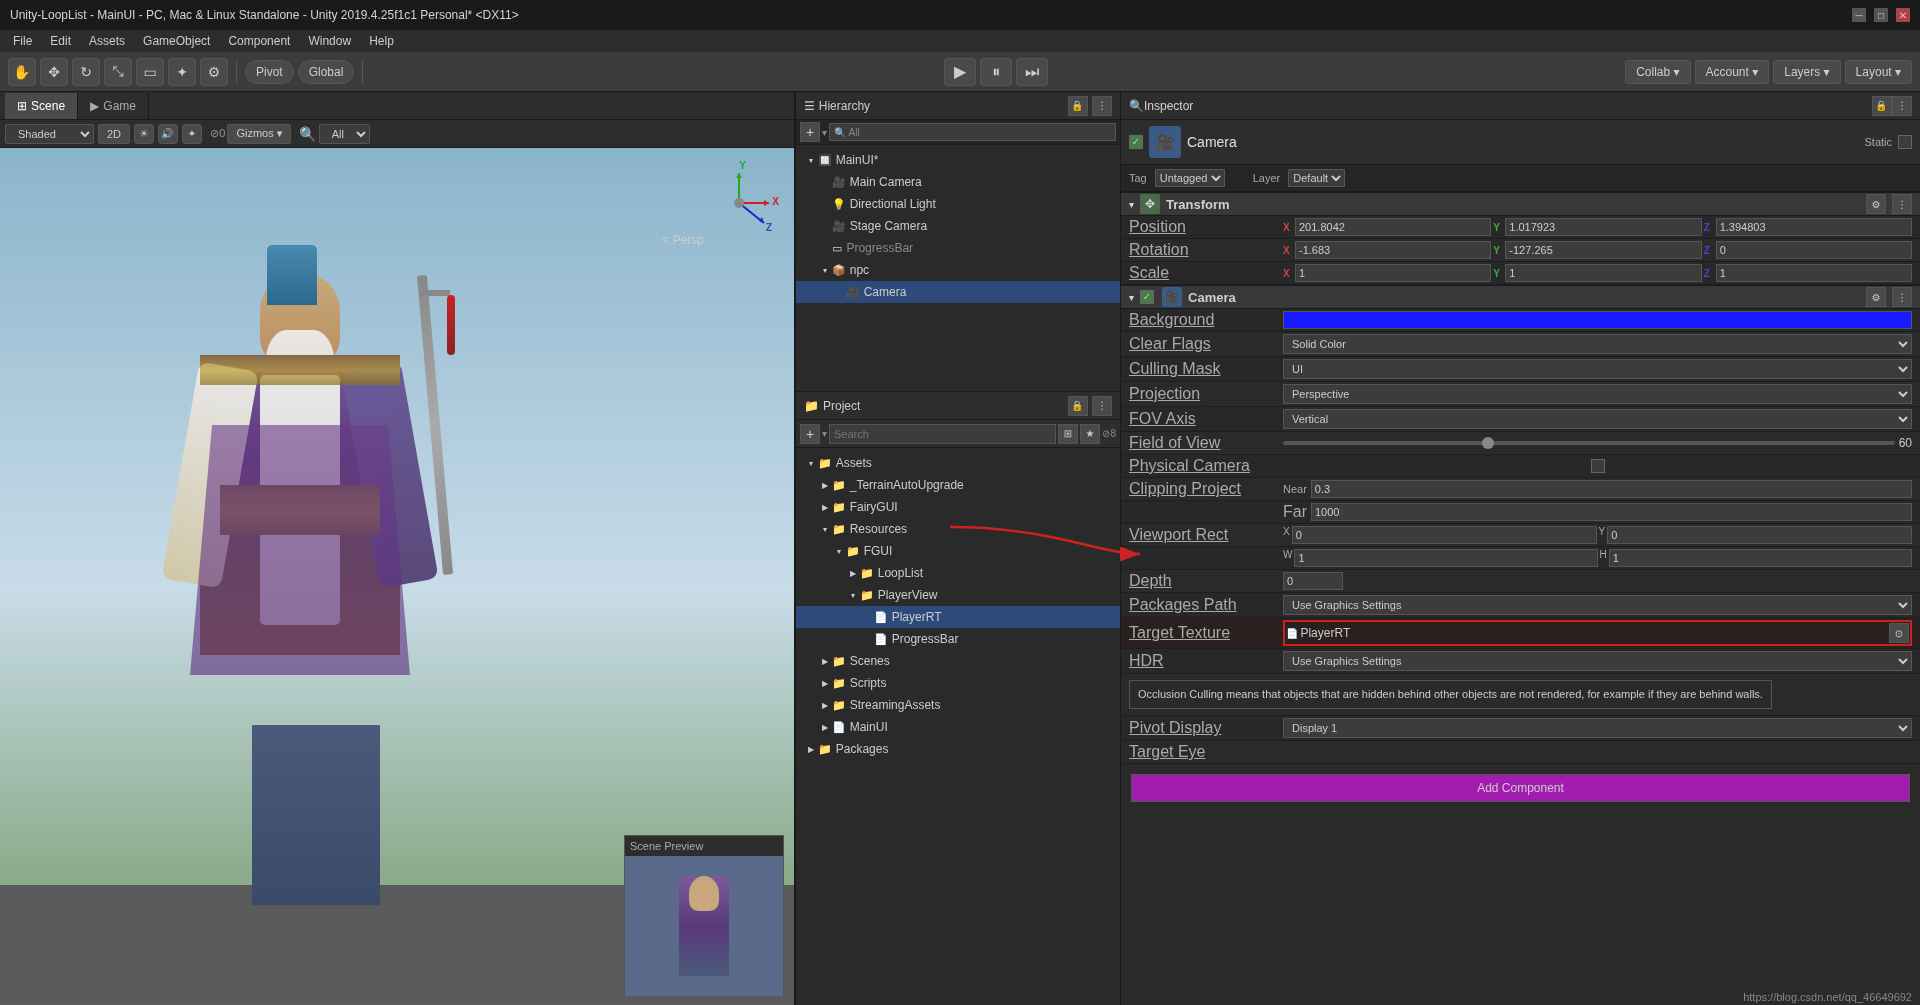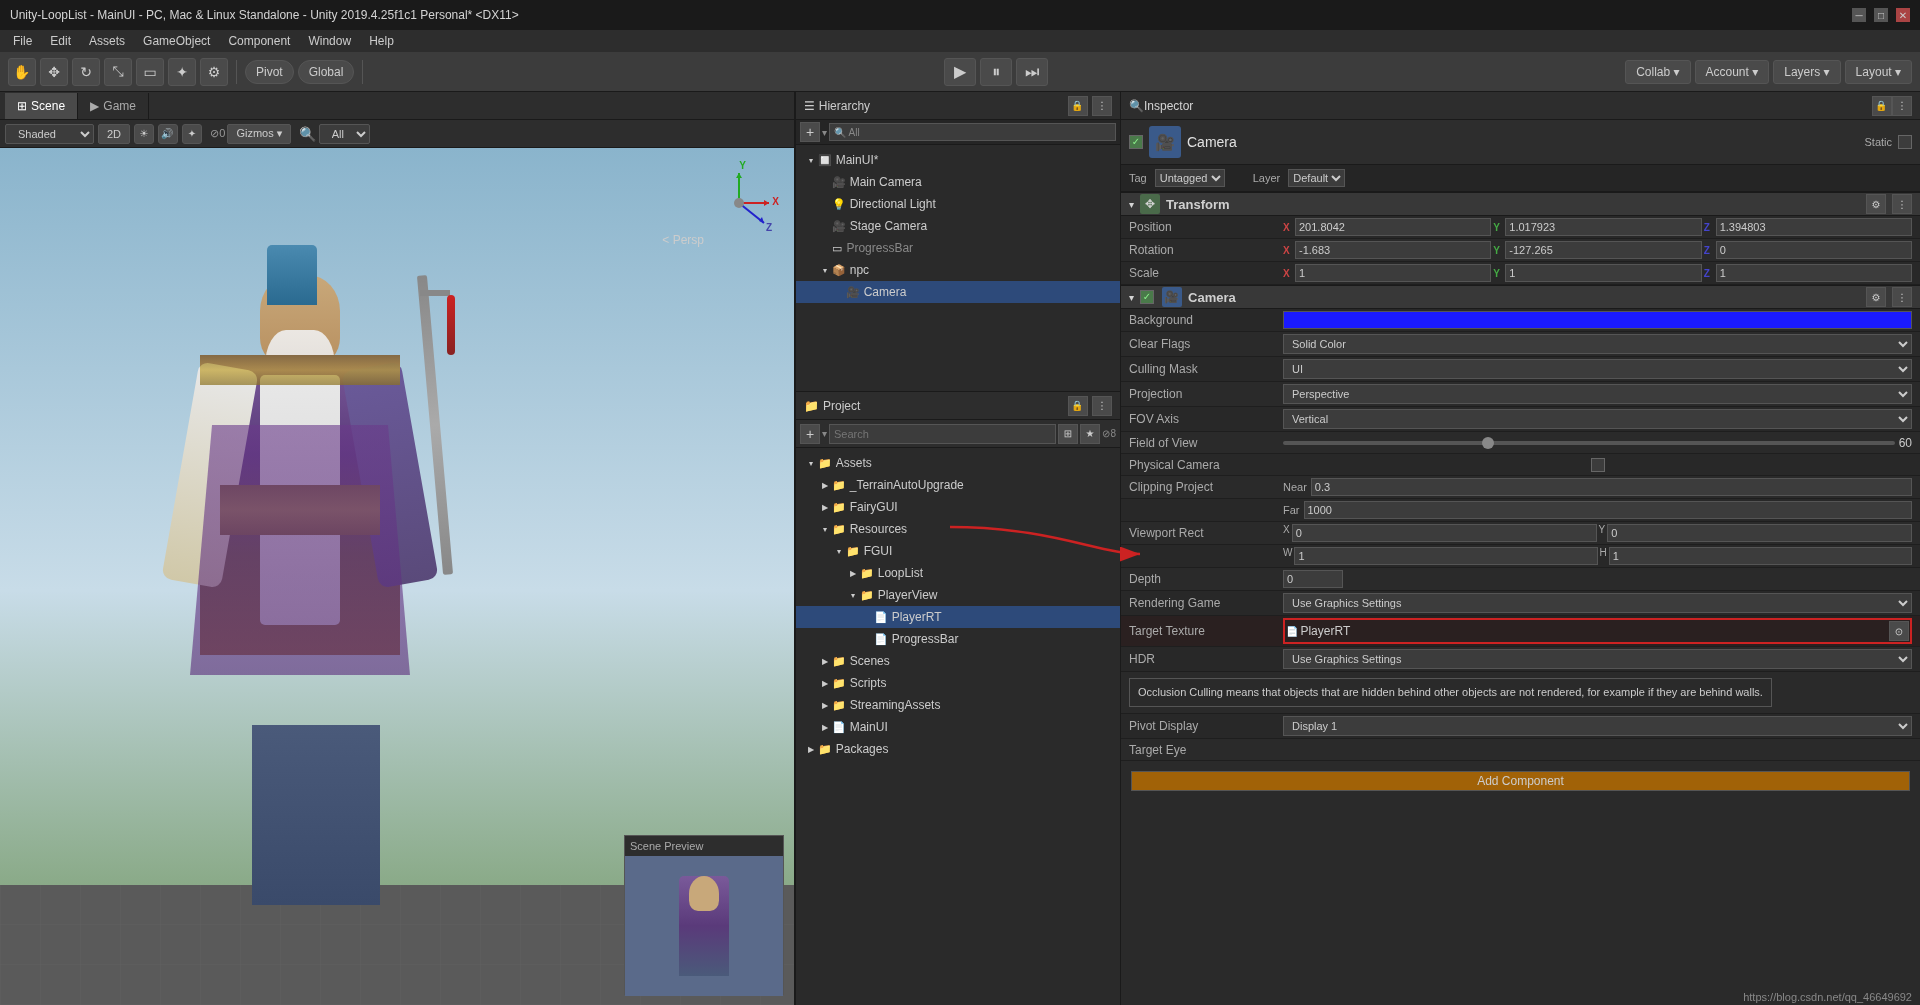--- a/index.html
+++ b/index.html
@@ -163,21 +163,21 @@
       padding: 0 8px; border-bottom: 1px solid #1a1a1a;
     }
 
     
     .inspector-content { flex: 1; overflow: auto; padding: 0; }
     .field-row {
       min-height: 22px; display: flex; align-items: center; padding: 2px 8px;
       border-bottom: 1px solid #1e1e1e; gap: 4px;
     }
     .field-row:nth-child(even) { background: #282828; }
-    .field-label { flex: 0 0 150px; color: #aaa; font-size: 12px; }
+    .field-label { flex: 0 0 150px; color: #aaa; font-size: 16px; text-decoration: underline; }
     .field-value { flex: 1; color: #ccc; font-size: 12px; }
     .field-select {
       background: #3c3c3c; border: 1px solid #555; color: #ccc; height: 20px;
       font-size: 11px; padding: 0 4px; width: 100%;
     }
 
     
     .go-header {
       padding: 6px 8px; background: #2d2d2d; display: flex; align-items: center; gap: 6px;
       border-bottom: 1px solid #1a1a1a;
@@ -736,21 +736,21 @@
           <div style="display:flex;gap:4px;align-items:center;">
             <span style="color:#aaa;font-size:11px;">Near</span>
             <input class="xyz-input" style="width: 50px;" value="0.3">
           </div>
         </div>
       </div>
       <div class="field-row">
         <span class="field-label"></span>
         <div class="field-value">
           <div style="display:flex;gap:4px;align-items:center;">
-            <span style="color:#aaa;font-size:11px;">Far</span>
+            <span style="color:#aaa;font-size:16px;">Far</span>
             <input class="xyz-input" style="width: 50px;" value="1000">
           </div>
         </div>
       </div>
 
       <div class="field-row">
         <span class="field-label">Viewport Rect</span>
         <div class="field-value">
           <div style="display:flex;gap:2px;">
             <span style="color:#aaa;font-size:10px;">X</span>
@@ -773,21 +773,21 @@
       </div>
 
       <div class="field-row">
         <span class="field-label">Depth</span>
         <div class="field-value">
           <input class="xyz-input" style="width: 60px;" value="0">
         </div>
       </div>
 
       <div class="field-row">
-        <span class="field-label">Rendering Game</span>
+        <span class="field-label">Packages Path</span>
         <div class="field-value">
           <select class="field-select">
             <option>Use Graphics Settings</option>
           </select>
         </div>
       </div>
 
       <div class="field-row" style="background:#2a2020;">
         <span class="field-label">Target Texture</span>
         <div class="field-value">
@@ -823,21 +823,21 @@
             <option>Display 1</option>
           </select>
         </div>
       </div>
 
       <div class="field-row">
         <span class="field-label">Target Eye</span>
       </div>
 
       <div style="padding:10px;">
-        <button style="width:100%;height:20px;background:#a16207;border:1px solid #555;color:#ccc;cursor:pointer;font-size:12px;">Add Component</button>
+        <button style="width:100%;height:28px;background:#a21caf;border:1px solid #555;color:#ccc;cursor:pointer;font-size:12px;">Add Component</button>
       </div>
 
     </div>
 
   </div>
 
 </div>
 
 <svg style="position:absolute;top:0;left:0;width:1920px;height:1005px;pointer-events:none;z-index:200;">
 

